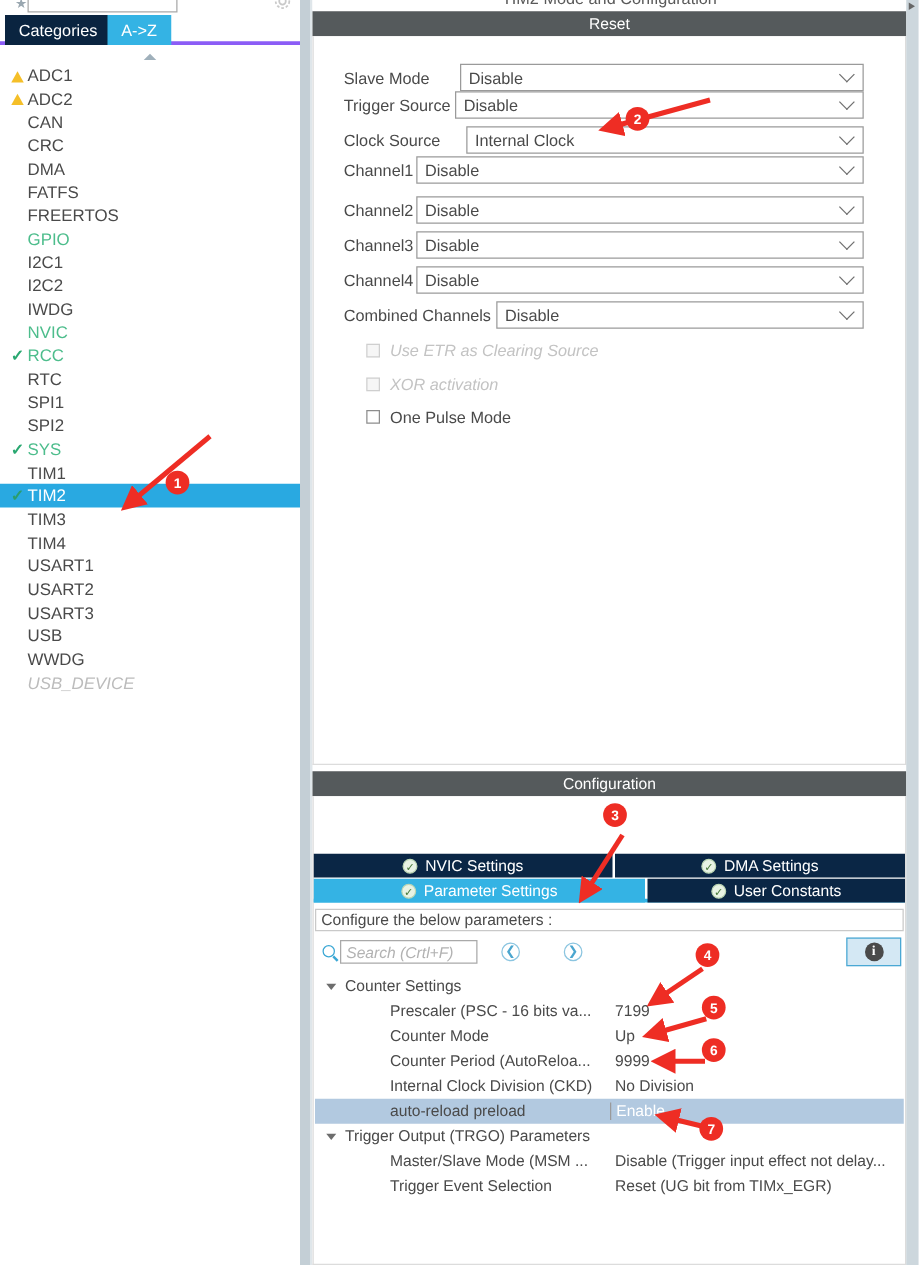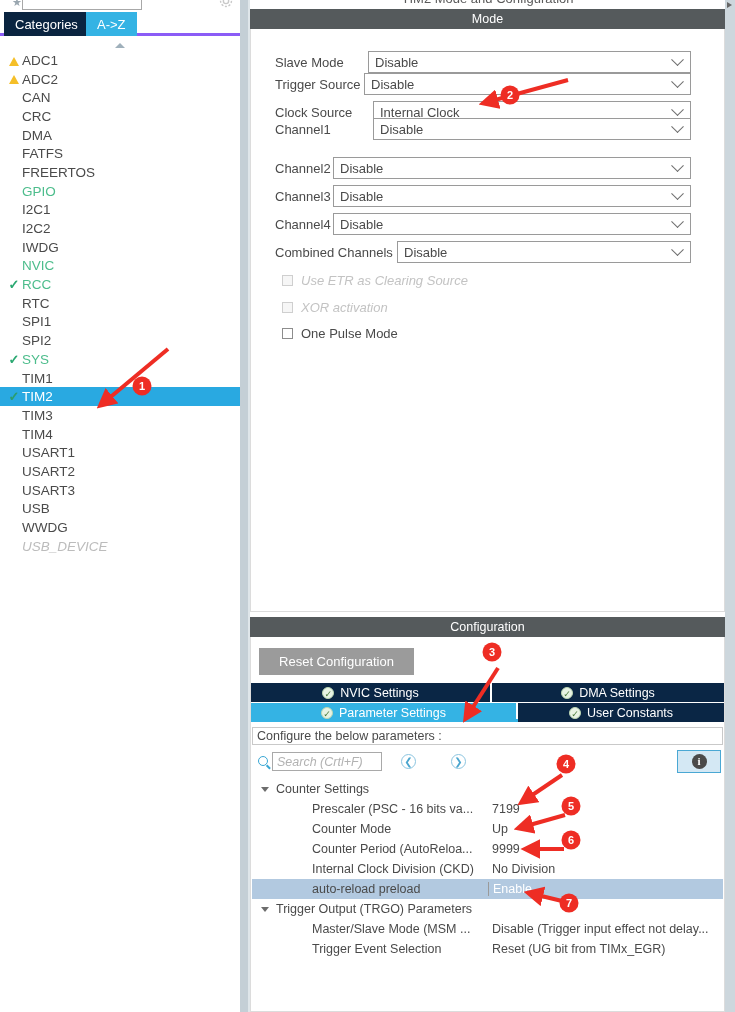--- a/index.html
+++ b/index.html
@@ -150,21 +150,21 @@
   }
   .msel .caret {
     position: absolute; right: 8px; top: 6px;
     width: 9px; height: 9px;
     border-right: 1.6px solid #6f6f6f; border-bottom: 1.6px solid #6f6f6f;
     transform: rotate(45deg) translate(-2px,-2px);
   }
 
   .cbrow {
     position: absolute; left: 0; width: 475px; height: 26px;
-    display: flex; align-items: center; padding-left: 31px;
+    display: flex; align-items: center; padding-left: 42px;
   }
   .cbox {
     width: 11px; height: 11px; margin-right: 8px;
     border: 1px solid #8d8d8d; background: #fff; flex: 0 0 11px;
   }
   .cbox.dis { border-color: #cfcfcf; background: #f6f6f6; }
   .cbtext { font-size: 13px; color: #4a4a4a; }
   .cbtext.dis { color: #c3c3c3; font-style: italic; }
 
   
@@ -424,21 +424,21 @@
 
   <div id="v-divider"></div>
 
   <div id="right-col">
 
     <div id="title-strip">
       <div class="t">TIM2 Mode and Configuration</div>
     </div>
 
     <div class="sect-header" id="mode-header">
-      <span>Mode</span>
+      <span>Reset</span>
     </div>
 
     <div id="mode-body">
         <div class="mrow" style="top: 19px; gap: 23px;">
           <span class="mlabel" style="width: 94px;">Slave Mode</span>
           <div class="msel">
             <span>Disable</span>
             <span class="caret"></span>
           </div>
         </div>
@@ -449,21 +449,21 @@
             <span class="caret"></span>
           </div>
         </div>
         <div class="mrow" style="top: 69px;">
           <span class="mlabel" style="width: 122px;">Clock Source</span>
           <div class="msel">
             <span>Internal Clock</span>
             <span class="caret"></span>
           </div>
         </div>
-        <div class="mrow" style="top: 86px; gap: 40px;">
+        <div class="mrow" style="top: 93px;">
           <span class="mlabel" style="width: 82px;">Channel1</span>
           <div class="msel">
             <span>Disable</span>
             <span class="caret"></span>
           </div>
         </div>
         <div class="mrow" style="top: 125px;">
           <span class="mlabel" style="width: 82px;">Channel2</span>
           <div class="msel">
             <span>Disable</span>
@@ -504,23 +504,20 @@
           <span class="cbtext">One Pulse Mode</span>
         </div>
       </div>
 
     <div class="sect-header" id="config-header">
       <span>Configuration</span>
     </div>
 
     <div id="config-body">
 
-      <div id="reset-btn">
-        <span>Reset Configuration</span>
-      </div>
 
       <div id="tabs-grid">
         <div class="ctab navy" id="tab-nvic">
           <span class="tick">✓</span>
           <span>NVIC Settings</span>
         </div>
         <div class="ctab navy" id="tab-dma">
           <span class="tick">✓</span>
           <span>DMA Settings</span>
         </div>

